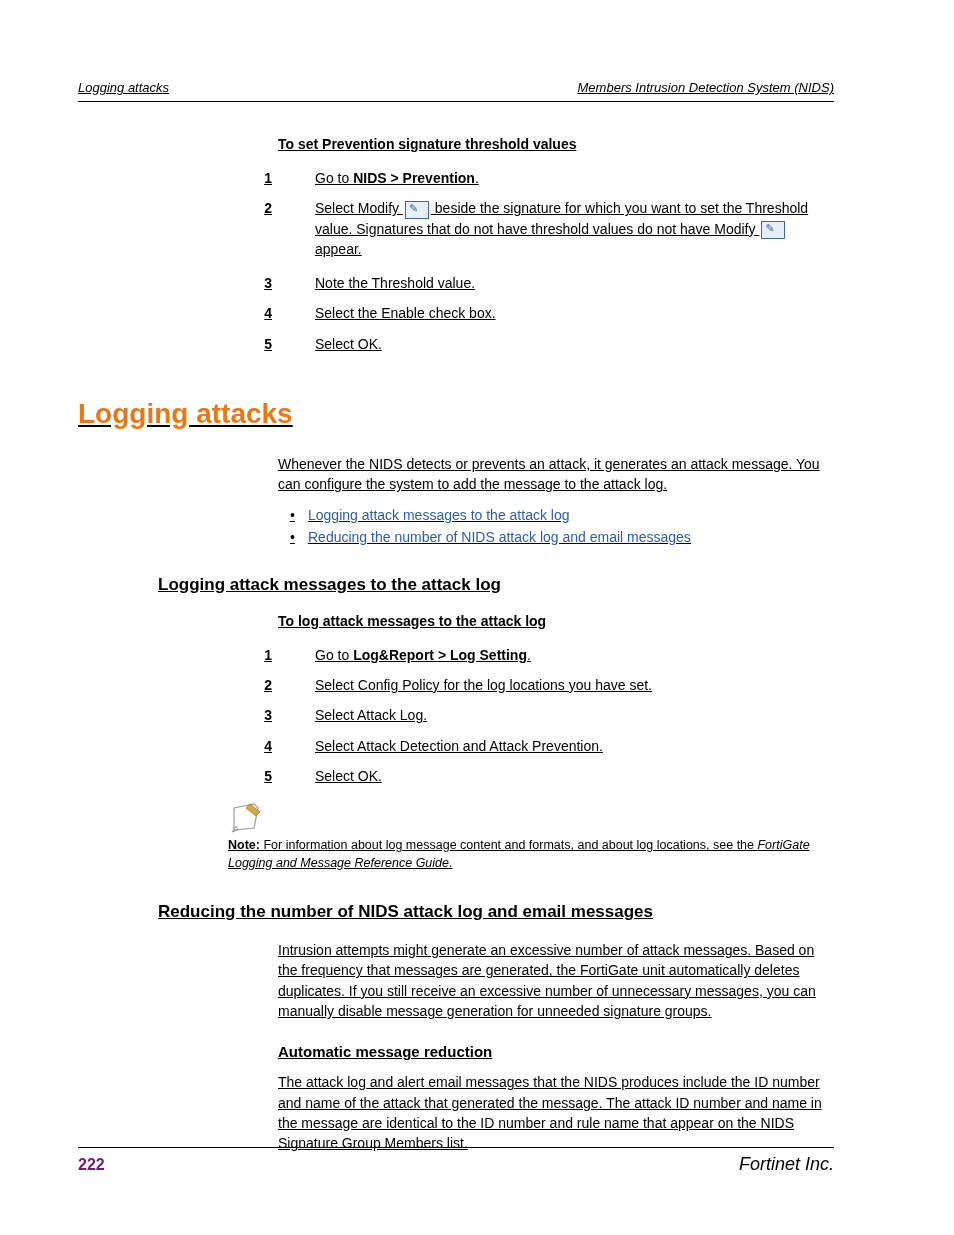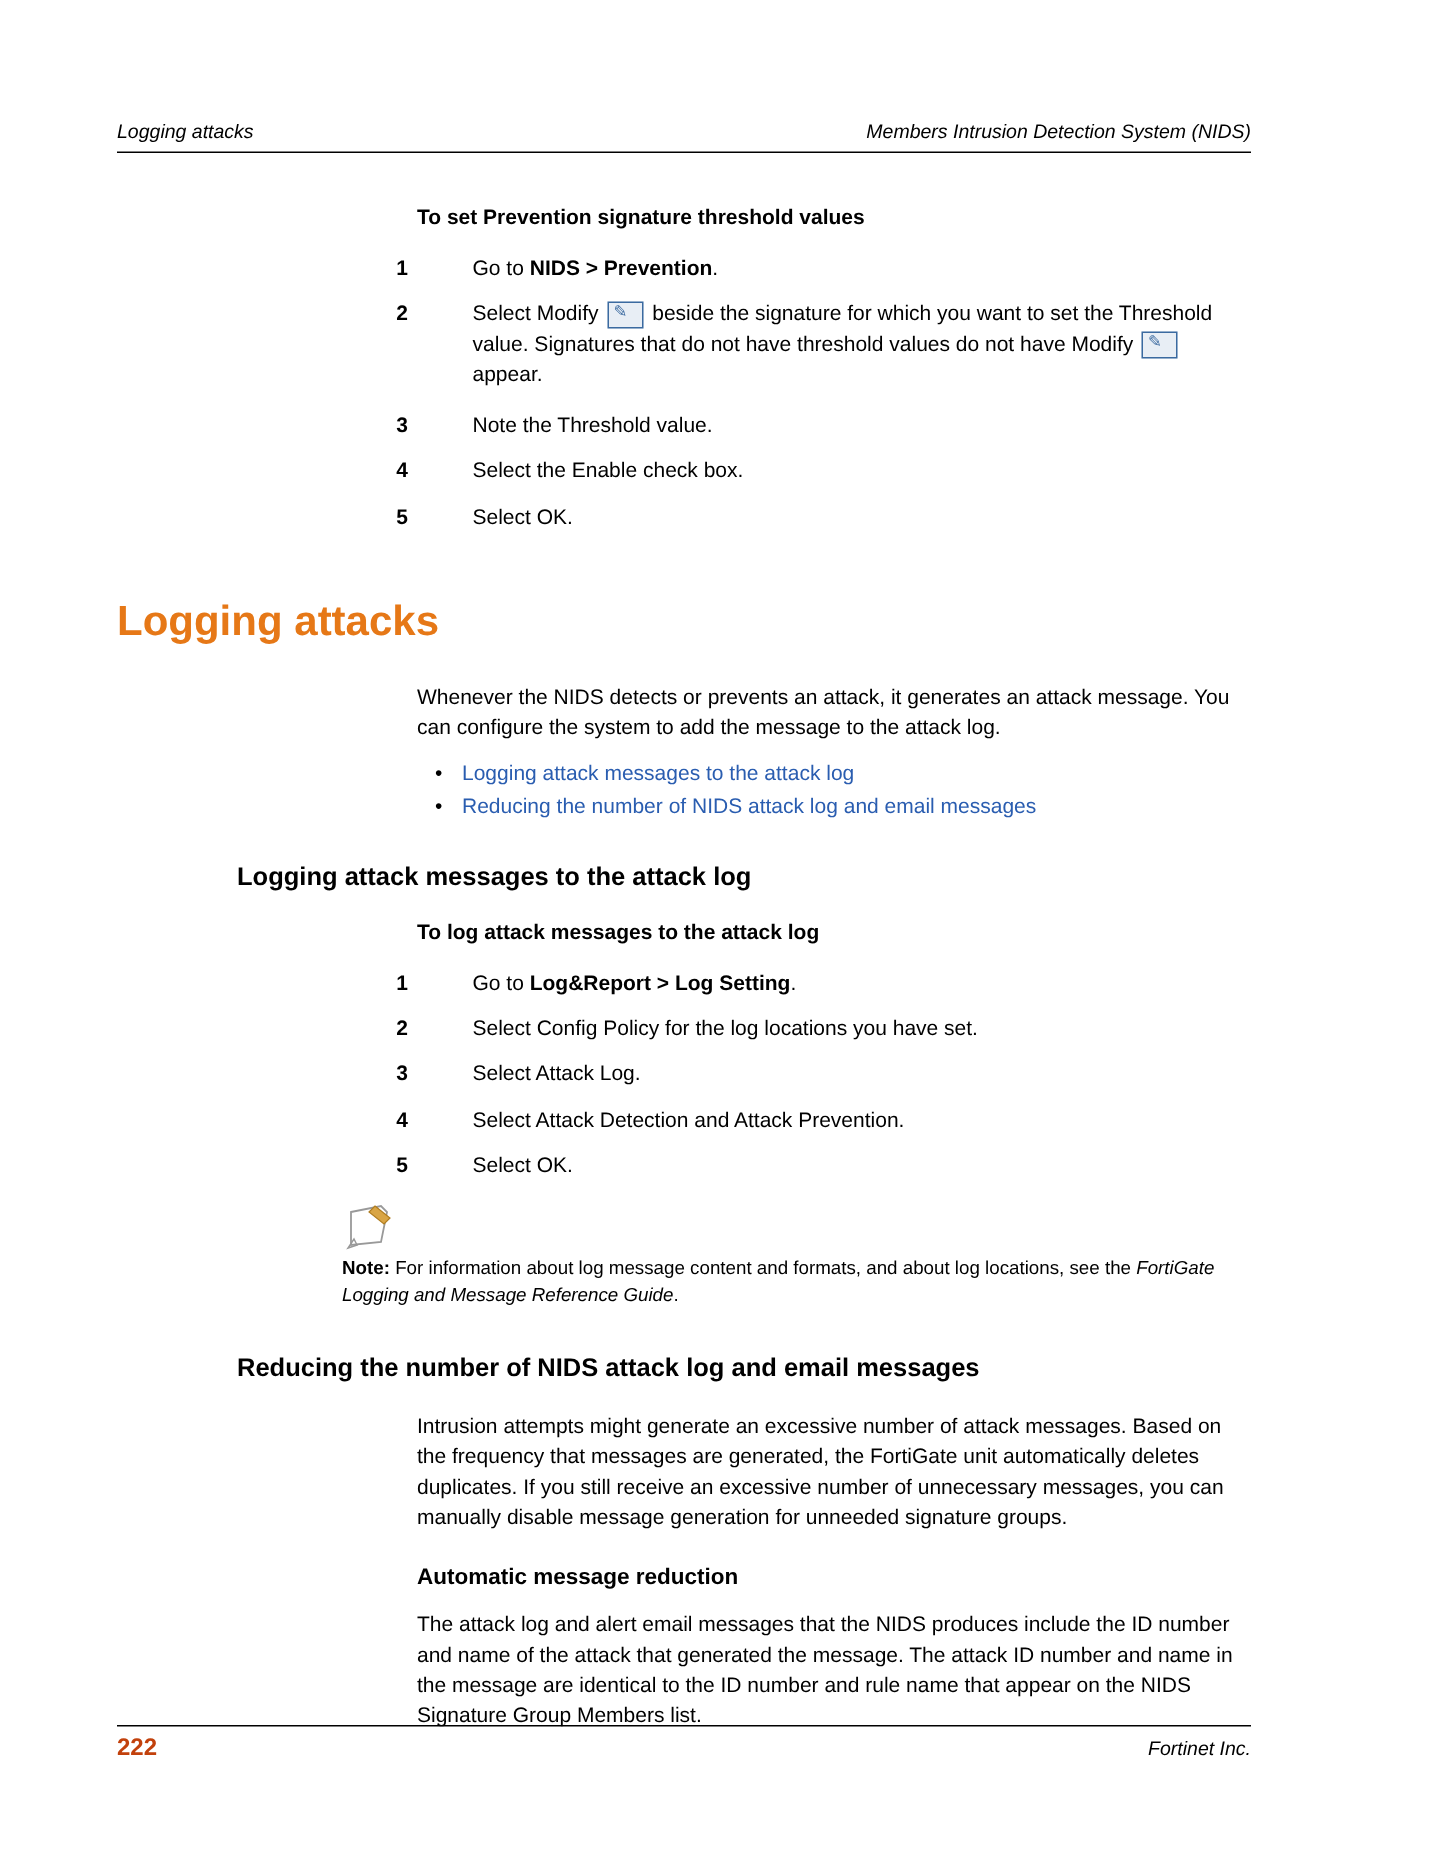--- a/index.html
+++ b/index.html
@@ -9,20 +9,21 @@
     margin: 0;
     padding: 0;
     background: #fff;
   }
   .page {
     width: 912px;
     height: 1235px;
     position: relative;
     box-sizing: border-box;
     padding: 80px 78px 40px 78px;
+    text-decoration: underline;
   }
   .running-header {
     display: flex;
     justify-content: space-between;
     font-style: italic;
     font-size: 13px;
     padding-bottom: 6px;
     border-bottom: 1px solid #000;
     margin-bottom: 34px;
   }
@@ -128,27 +129,27 @@
   .footer-rule {
     border-top: 1px solid #000;
     margin-bottom: 6px;
   }
   .footer-row {
     display:flex;
     justify-content: space-between;
     align-items: baseline;
   }
   .page-num {
-    color: #c2410c;
+    color: #701a75;
     font-weight: bold;
     font-size: 16px;
   }
   .footer-right {
     font-style: italic;
-    font-size: 13px;
+    font-size: 18px;
   }
   b { font-weight: bold; }
   i { font-style: italic; }
 </style>
 </head>
 <body>
 
 <div class="page">
 
   <div class="running-header">

